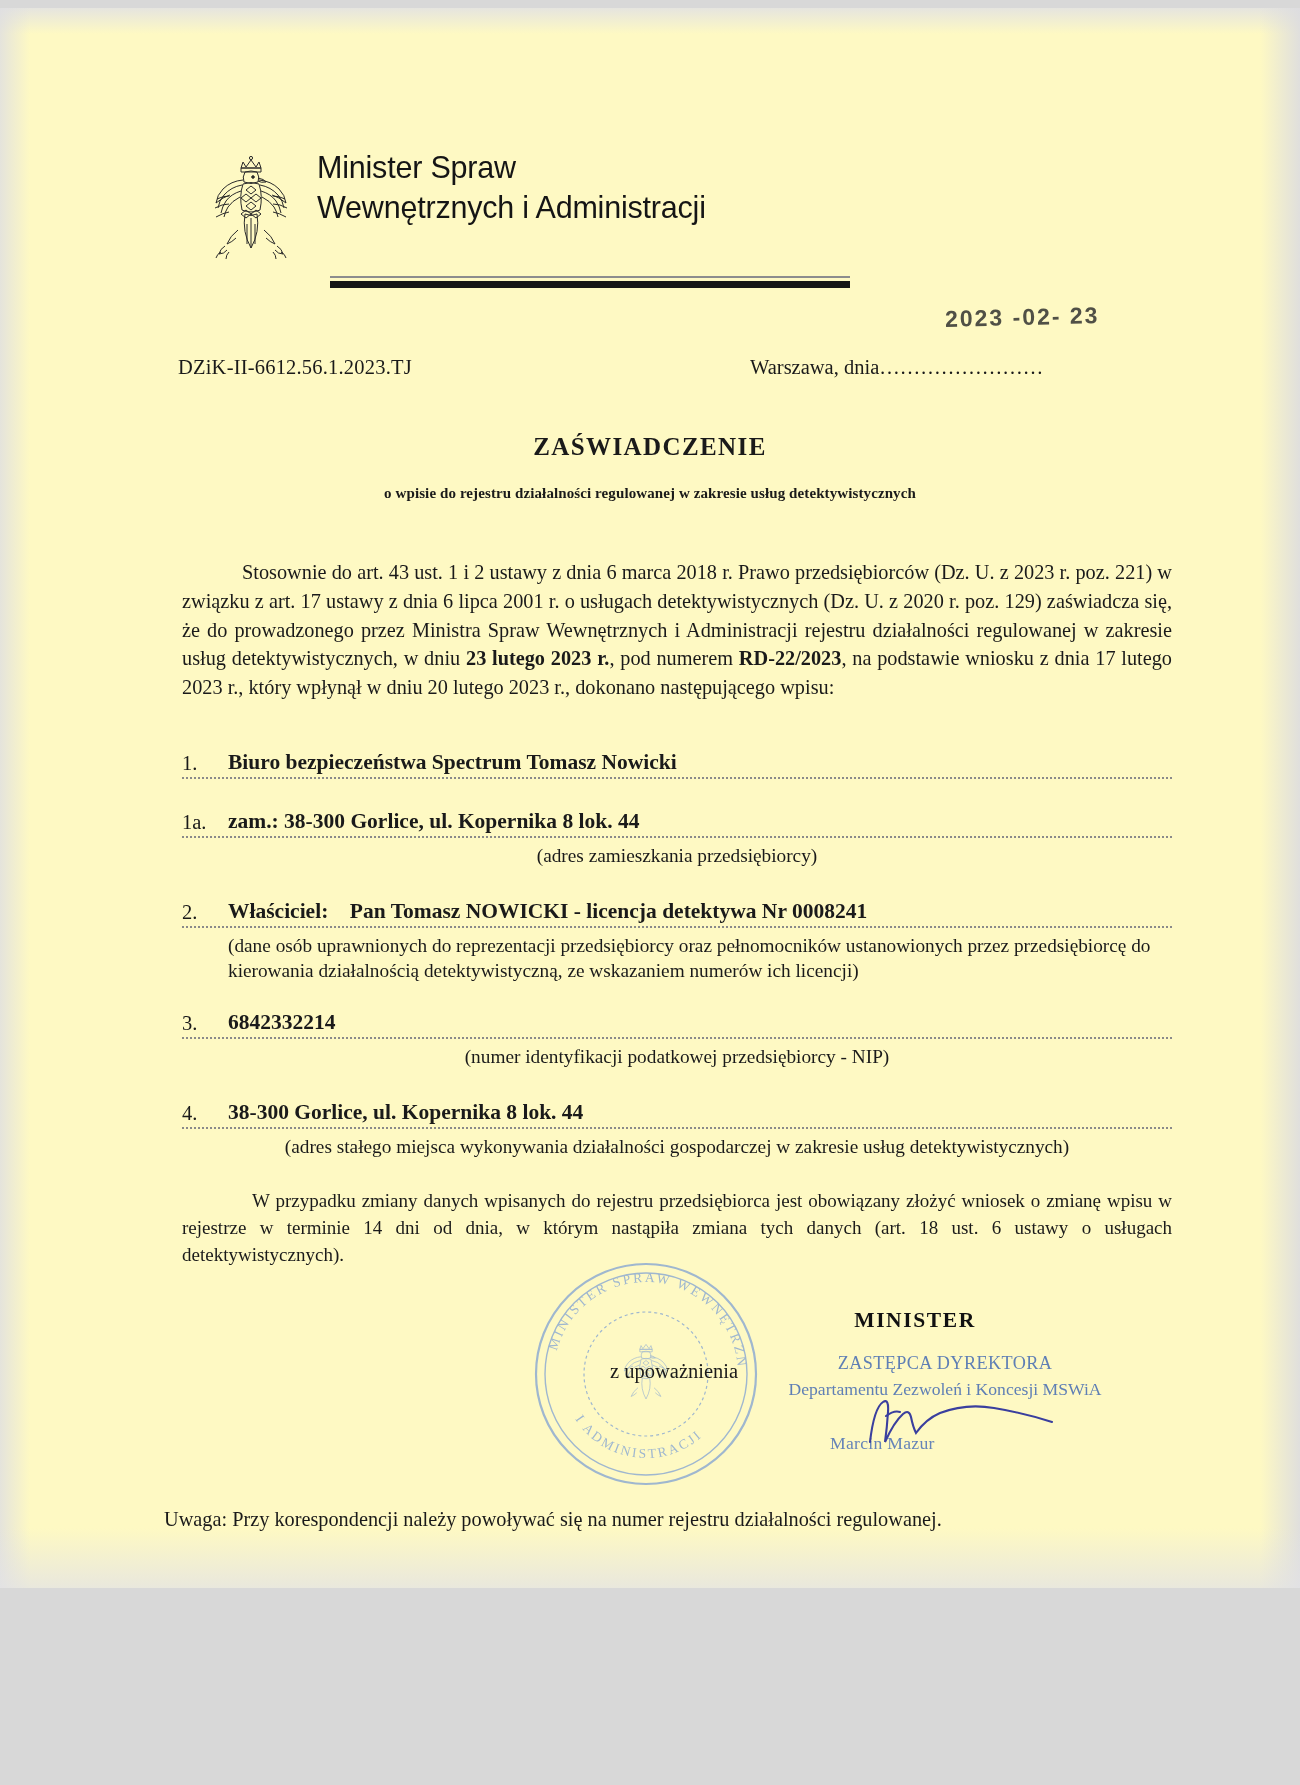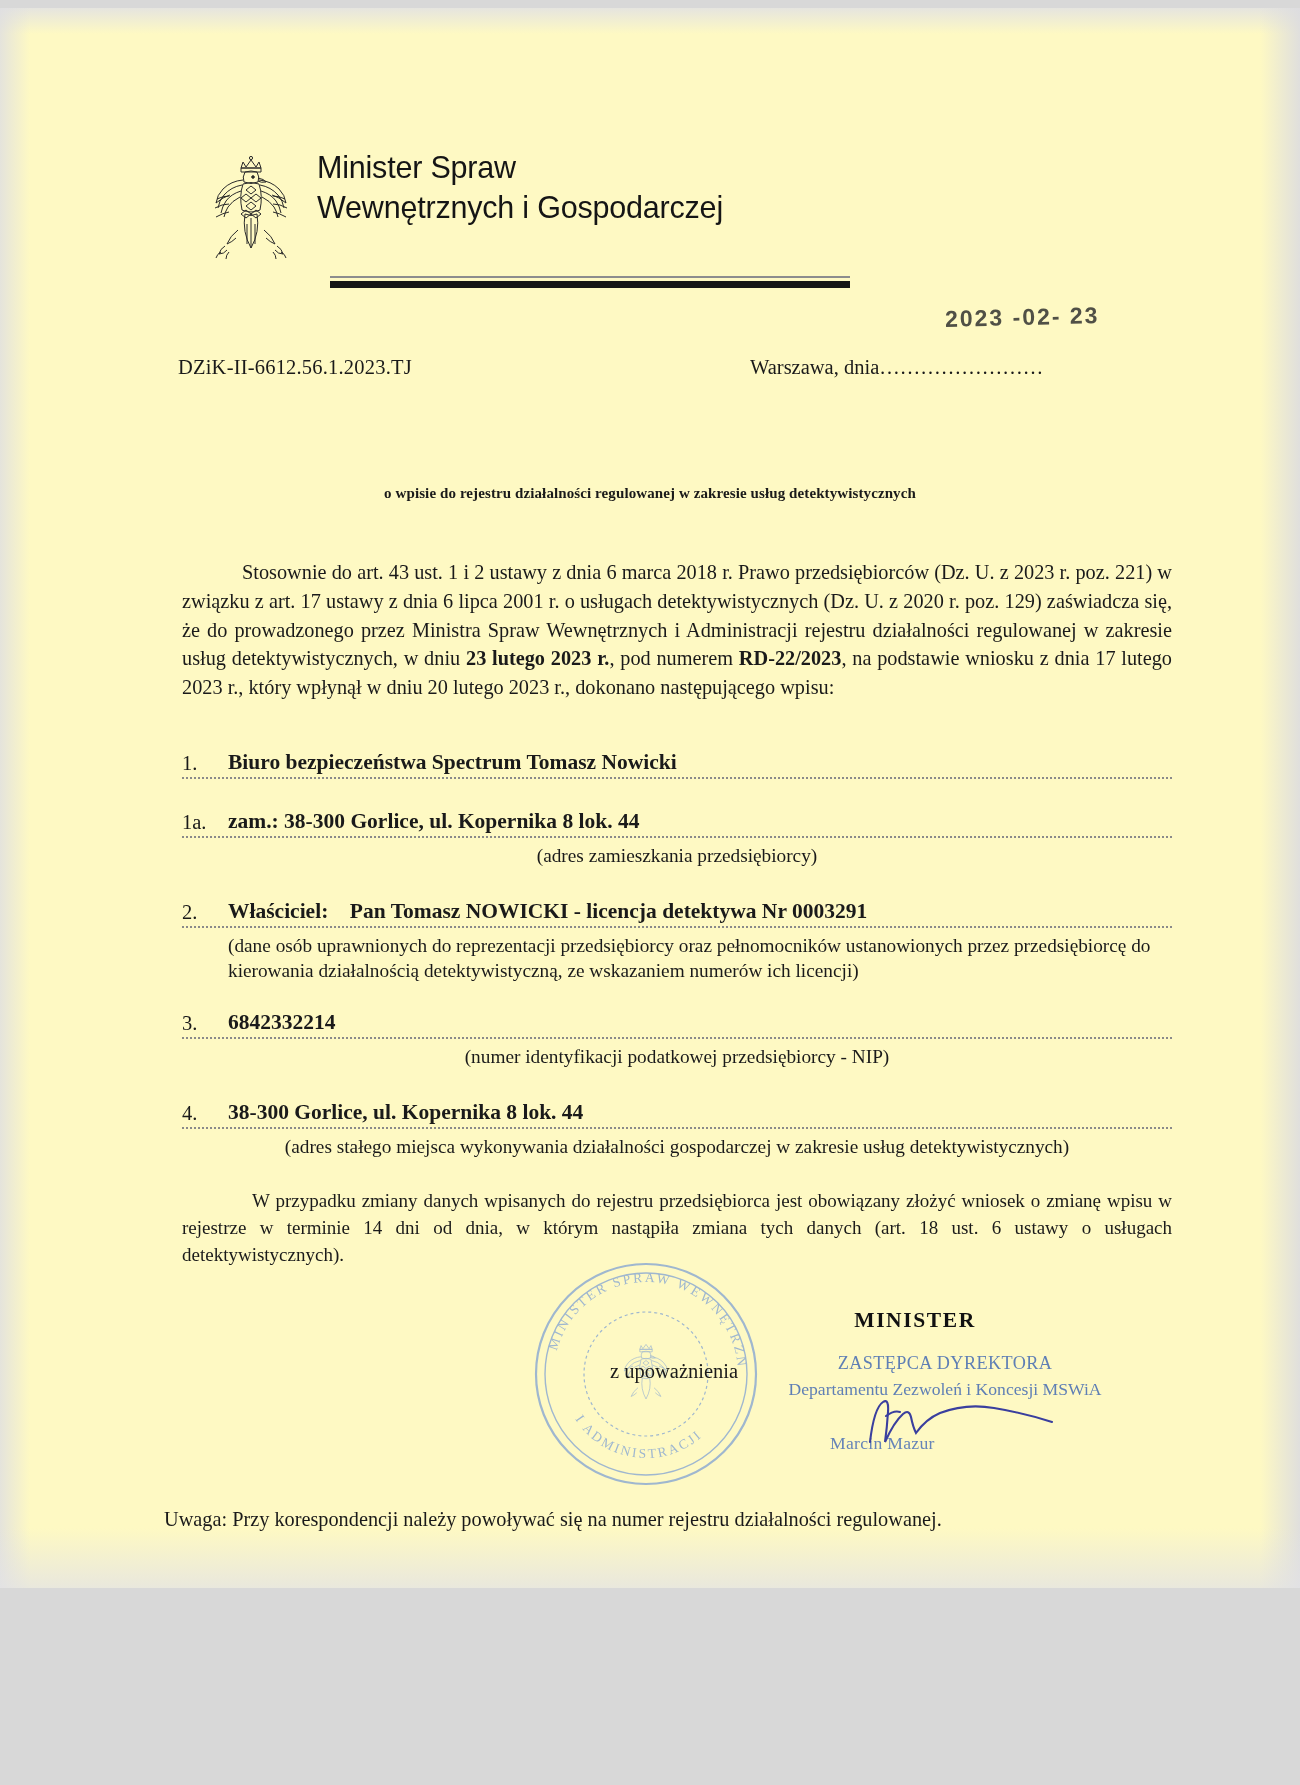--- a/index.html
+++ b/index.html
@@ -327,33 +327,34 @@
           <path d="M72 94 q5 3 6 8 q-5 0 -8 -4"></path>
           <path d="M16 100 q-4 2 -5 6"></path>
           <path d="M76 100 q4 2 5 6"></path>
           <path d="M24 100 q-3 3 -3 7"></path>
           <path d="M68 100 q3 3 3 7"></path>
         </g>
       </svg>
     </div>
     <div class="header-text">
       <div>Minister Spraw</div>
-      <div>Wewnętrznych i Gospodarczej</div>
+      <div>Wewnętrznych i Administracji</div>
     </div>
   </div>
 
   <div class="rule-wrap">
     <div class="rule-thin"></div>
     <div class="rule-thick"></div>
   </div>
 
   <div class="refline">DZiK-II-6612.56.1.2023.TJ</div>
   <div class="placeline">Warszawa, dnia……………………</div>
   <div class="datestamp">2023 -02- 23</div>
 
+  <div class="doc-title">ZAŚWIADCZENIE</div>
   <div class="doc-subtitle">o wpisie do rejestru działalności regulowanej w zakresie usług detektywistycznych</div>
 
   <div class="body-par"><span>Stosownie do art. 43 ust. 1 i 2 ustawy z dnia 6 marca 2018 r. Prawo przedsiębiorców (Dz. U. z 2023 r. poz. 221) w związku z art. 17 ustawy z dnia 6 lipca 2001 r. o usługach detektywistycznych (Dz. U. z 2020 r. poz. 129) zaświadcza się, że do prowadzonego przez Ministra Spraw Wewnętrznych i Administracji rejestru działalności regulowanej w zakresie usług detektywistycznych, w dniu </span><b>23 lutego 2023 r.</b><span>, pod numerem </span><b>RD-22/2023</b><span>, na podstawie wniosku z dnia 17 lutego 2023 r., który wpłynął w dniu 20 lutego 2023 r., dokonano następującego wpisu:</span></div>
 
   <div class="entries">
 
     <div class="entry">
       <div class="entry-line">
         <span class="entry-num">1.</span>
         <span class="entry-val">Biuro bezpieczeństwa Spectrum Tomasz Nowicki</span>
@@ -368,21 +369,21 @@
         <span class="entry-val">zam.: 38-300 Gorlice, ul. Kopernika 8 lok. 44</span>
       </div>
       <div class="entry-desc desc-center">(adres zamieszkania przedsiębiorcy)</div>
     </div>
 
     <div class="gap-1"></div>
 
     <div class="entry">
       <div class="entry-line">
         <span class="entry-num">2.</span>
-        <span class="entry-val">Właściciel:    Pan Tomasz NOWICKI - licencja detektywa Nr 0003291</span>
+        <span class="entry-val">Właściciel:    Pan Tomasz NOWICKI - licencja detektywa Nr 0008241</span>
       </div>
       <div class="entry-desc desc-left">(dane osób uprawnionych do reprezentacji przedsiębiorcy oraz pełnomocników ustanowionych przez przedsiębiorcę do kierowania działalnością detektywistyczną, ze wskazaniem numerów ich licencji)</div>
     </div>
 
     <div class="gap-2"></div>
 
     <div class="entry">
       <div class="entry-line">
         <span class="entry-num">3.</span>
         <span class="entry-val">6842332214</span>

